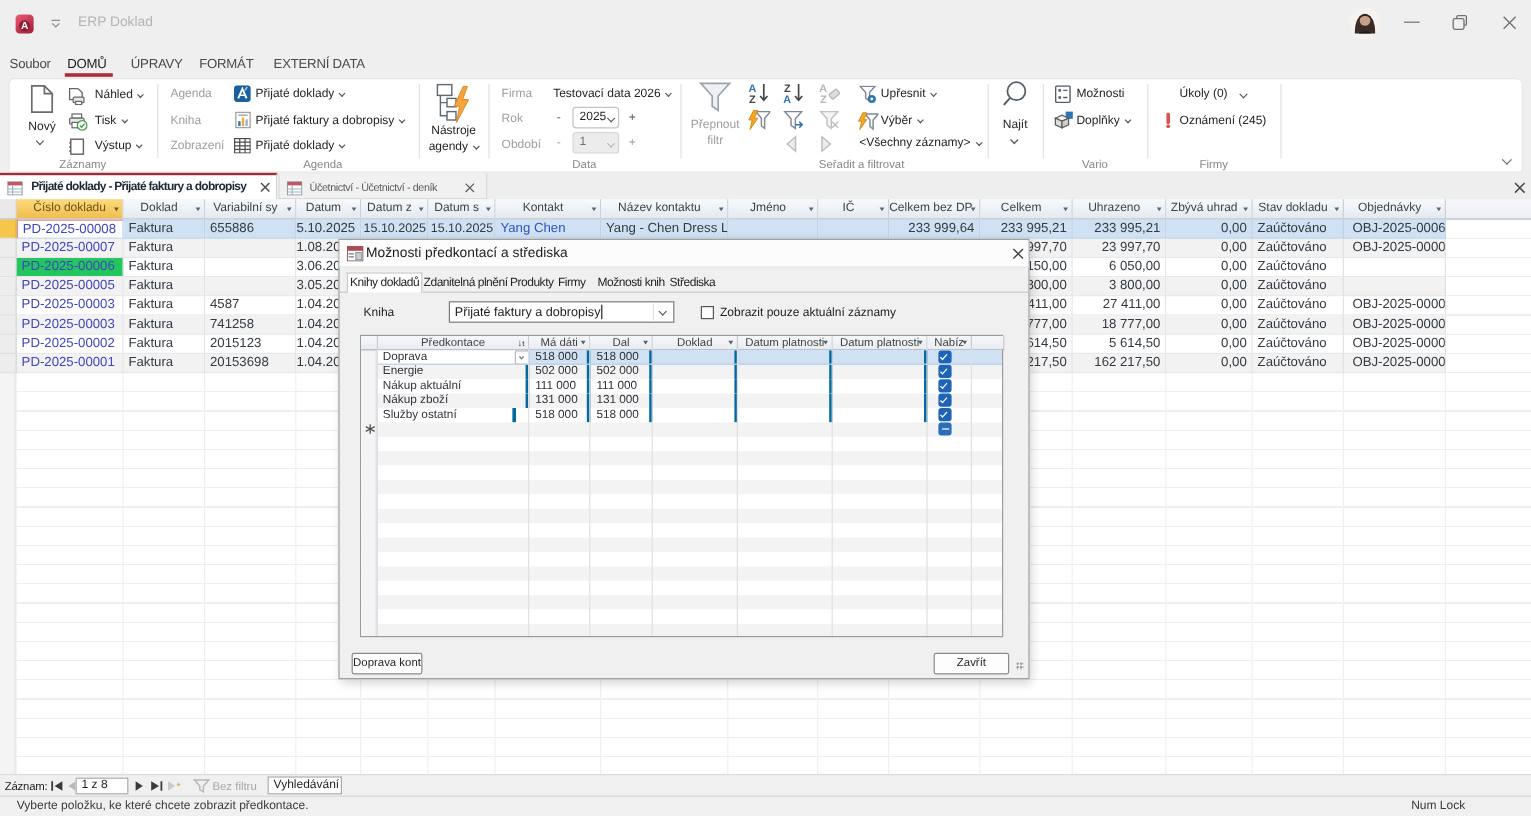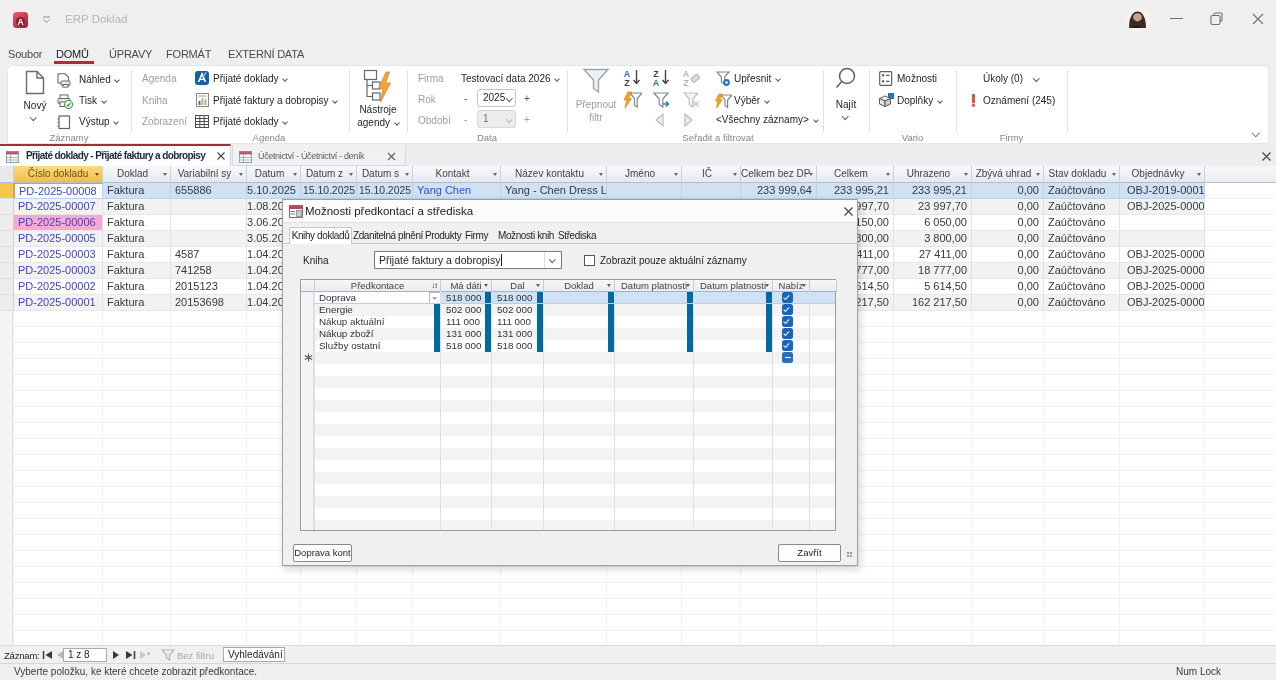--- a/index.html
+++ b/index.html
@@ -54,21 +54,21 @@
 #dlgtitle{position:absolute;left:0;top:0;width:100%;height:23px;background:#fcfcfc;
  border-bottom:1px solid #e3e3e3}
 .dtab{position:absolute;font-size:10px;color:#242424;white-space:nowrap;letter-spacing:-0.4px}
 #dtab-act{left:6px;top:27px;width:63px;height:17px;background:#fff;border:1px solid #c9c9c9;
  border-bottom:none;text-align:center;line-height:16px;z-index:2}
 #dtabline{position:absolute;left:0px;top:43px;width:576px;height:1px;background:#c9c9c9}
 .dgrid-h{position:absolute;height:12px;background:linear-gradient(#f6f7f9,#e8ebf0);
  border-right:1px solid #c6ccd4;border-bottom:1px solid #aab2bd;font-size:9.5px;color:#3f4347;
  text-align:center;line-height:11px;white-space:nowrap;overflow:hidden}
 .dcell{position:absolute;height:12px;font-size:9.8px;line-height:11px;color:#30343a;
- border-right:7px solid #0369a1;white-space:nowrap;overflow:hidden}
+ border-right:3px solid #0369a1;white-space:nowrap;overflow:hidden}
 .dname{padding-left:4px}
 .dnum{padding-left:5px}
 .chk{position:absolute;width:11px;height:11px;background:#1d64b8;border-radius:2.5px;
  color:#fff;font-size:9px;line-height:11px;text-align:center;font-weight:bold}
 .btn{position:absolute;height:18px;background:#fdfdfd;border:1px solid #8a8a8a;border-radius:2px;
  font-size:9.5px;color:#1e1e1e;text-align:center;line-height:16px;white-space:nowrap}
 </style></head>
 <body>
 <div id="root">
     <svg class="ab" style="left:12px;top:11px" width="18" height="18">
@@ -353,21 +353,21 @@
       <div class="cell num" style="left:817px;width:77px;background:#cfe1f3;border-bottom-color:#bdd3e8;border-right-color:#bdd3e8;">
         <span class="ar" style="">233 995,21</span>
       </div>
       <div class="cell num" style="left:894px;width:78px;background:#cfe1f3;border-bottom-color:#bdd3e8;border-right-color:#bdd3e8;">
         <span class="ar" style="">233 995,21</span>
       </div>
       <div class="cell num" style="left:972px;width:72px;background:#cfe1f3;border-bottom-color:#bdd3e8;border-right-color:#bdd3e8;">
         <span class="ar" style="">0,00</span>
       </div>
       <div class="cell txt" style="left:1044px;width:76px;background:#cfe1f3;border-bottom-color:#bdd3e8;border-right-color:#bdd3e8;">Zaúčtováno</div>
-      <div class="cell txt" style="left:1120px;width:85px;background:#cfe1f3;padding-left:7px;border-bottom-color:#bdd3e8;border-right-color:#bdd3e8;">OBJ-2019-0001</div>
+      <div class="cell txt" style="left:1120px;width:85px;background:#cfe1f3;padding-left:7px;border-bottom-color:#bdd3e8;border-right-color:#bdd3e8;">OBJ-2025-0006</div>
     </div>
     <div class="row" style="top:199px">
       <div class="cell sel" style="left:0;width:14px;background:#ededed;border-right-color:#cfcfcf"></div>
       <div class="cell" style="left:14px;width:89px;background:#f2f2f2;"><span class="lnk" style="padding-left:4px">PD-2025-00007</span></div>
       <div class="cell txt" style="left:103px;width:68px;background:#f2f2f2;">Faktura</div>
       <div class="cell txt" style="left:171px;width:76px;background:#f2f2f2;"></div>
       <div class="cell num" style="left:247px;width:54px;background:#f2f2f2;">
         <span class="ar" style="">31.08.2025</span>
       </div>
       <div class="cell num" style="left:301px;width:56px;background:#f2f2f2;">
@@ -390,21 +390,21 @@
         <span class="ar" style="">23 997,70</span>
       </div>
       <div class="cell num" style="left:972px;width:72px;background:#f2f2f2;">
         <span class="ar" style="">0,00</span>
       </div>
       <div class="cell txt" style="left:1044px;width:76px;background:#f2f2f2;">Zaúčtováno</div>
       <div class="cell txt" style="left:1120px;width:85px;background:#f2f2f2;padding-left:7px;">OBJ-2025-0000</div>
     </div>
     <div class="row" style="top:215px">
       <div class="cell sel" style="left:0;width:14px;background:#ededed;border-right-color:#cfcfcf"></div>
-      <div class="cell" style="left:14px;width:89px;background:#f9a8d4;"><span class="lnk" style="padding-left:4px">PD-2025-00006</span></div>
+      <div class="cell" style="left:14px;width:89px;background:#22c55e;"><span class="lnk" style="padding-left:4px">PD-2025-00006</span></div>
       <div class="cell txt" style="left:103px;width:68px;background:#ffffff;">Faktura</div>
       <div class="cell txt" style="left:171px;width:76px;background:#ffffff;"></div>
       <div class="cell num" style="left:247px;width:54px;background:#ffffff;">
         <span class="ar" style="">03.06.2025</span>
       </div>
       <div class="cell num" style="left:301px;width:56px;background:#ffffff;">
         <span class="ar" style="right:1px;font-size:10.4px;"></span>
       </div>
       <div class="cell num" style="left:357px;width:56px;background:#ffffff;">
         <span class="ar" style="right:1px;font-size:10.4px;"></span>
@@ -713,21 +713,21 @@
         <div class="dcell dname" style="left:14px;top:48px;width:126px;">Nákup zboží</div>
         <div class="dcell dnum" style="left:140px;top:48px;width:51px">131 000</div>
         <div class="dcell dnum" style="left:191px;top:48px;width:52px">131 000</div>
         <div class="dcell" style="left:243px;top:48px;width:71px"></div>
         <div class="dcell" style="left:314px;top:48px;width:79px"></div>
         <div class="dcell" style="left:393px;top:48px;width:79px"></div>
         <div class="chk" style="left:481px;top:48px">
           <i></i>
         </div>
         <div class="ab" style="left:14px;top:60px;width:520px;height:12px;background:#ffffff;"></div>
-        <div class="dcell dname" style="left:14px;top:60px;width:126px;">Služby ostatní</div>
+        <div class="dcell dname" style="left:14px;top:60px;width:115px;">Služby ostatní</div>
         <div class="dcell dnum" style="left:140px;top:60px;width:51px">518 000</div>
         <div class="dcell dnum" style="left:191px;top:60px;width:52px">518 000</div>
         <div class="dcell" style="left:243px;top:60px;width:71px"></div>
         <div class="dcell" style="left:314px;top:60px;width:79px"></div>
         <div class="dcell" style="left:393px;top:60px;width:79px"></div>
         <div class="chk" style="left:481px;top:60px">
           <i></i>
         </div>
         <div class="ab" style="left:14px;top:23px;width:520px;height:1px;background:#b9cfe5"></div>
         <div class="ab" style="left:14px;top:72px;width:520px;height:12px;background:#f3f3f3"></div>

